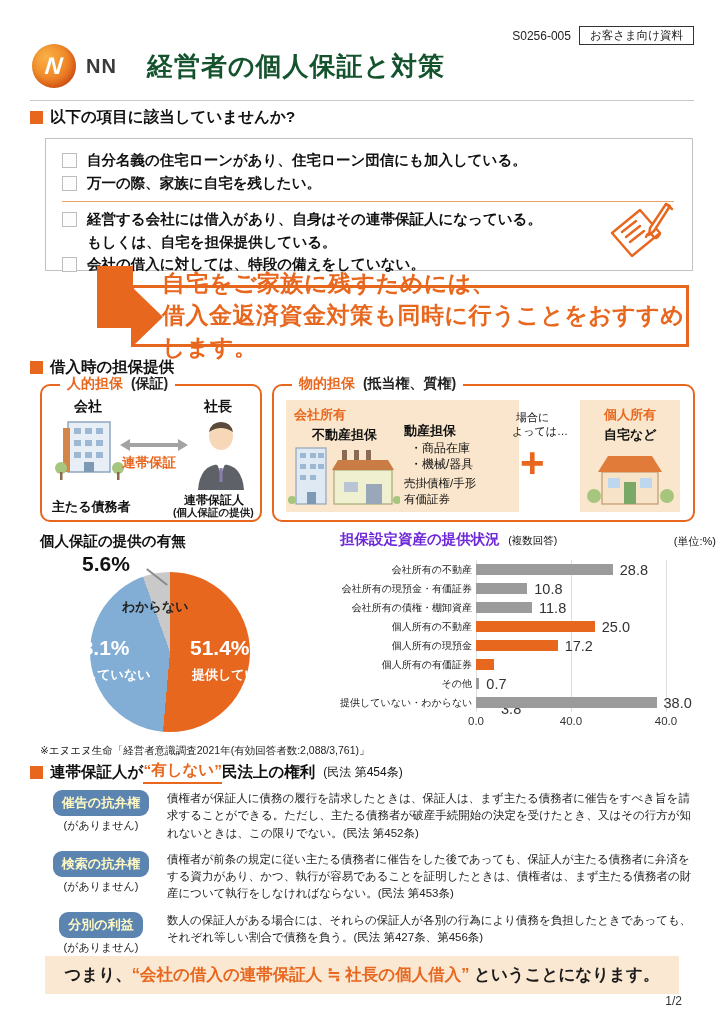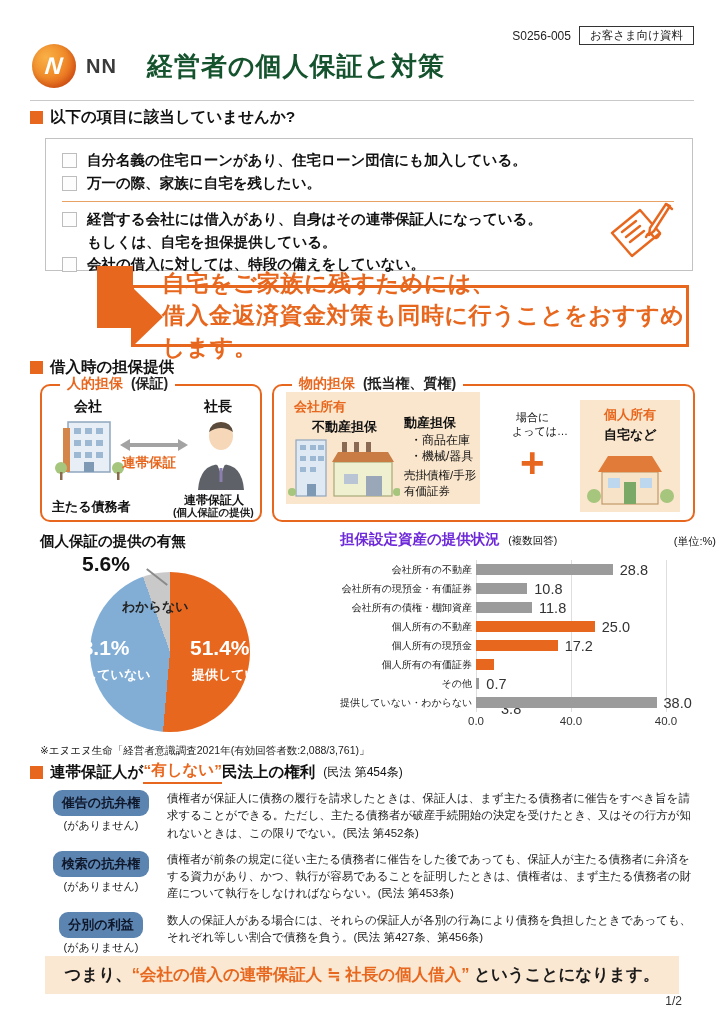--- a/index.html
+++ b/index.html
@@ -79,21 +79,21 @@
   .bar-value{position:absolute;top:50%;transform:translateY(-50%);font-size:14.5px;color:#333;white-space:nowrap;}
   .axis-row{position:relative;height:18px;margin-top:3px;}
   .axis-tick{position:absolute;transform:translateX(-50%);font-size:11.5px;color:#333;}
 
   .source-note{position:absolute;top:744px;left:40px;font-size:10.5px;color:#222;}
 
   
   .rights-items{position:absolute;top:790px;left:45px;width:655px;display:flex;flex-direction:column;gap:9px;}
   .right-item{display:flex;align-items:flex-start;}
   .badge-col{width:112px;flex:0 0 auto;text-align:center;}
-  .badge{display:inline-block;background:#5b84b1;color:#0f172a;font-weight:bold;font-size:13px;padding:4px 9px;border-radius:9px;white-space:nowrap;}
+  .badge{display:inline-block;background:#5b84b1;color:#fef9c3;font-weight:bold;font-size:13px;padding:4px 9px;border-radius:9px;white-space:nowrap;}
   .badge-sub{font-size:11px;color:#222;margin-top:2px;}
   .right-text{font-size:11.5px;line-height:1.5;color:#222;margin-left:10px;flex:1;}
 
   
   .conclusion{position:absolute;top:956px;left:45px;width:634px;background:#fbe8d2;padding:8px 12px;box-sizing:border-box;text-align:center;font-weight:bold;font-size:16.5px;color:#1a1a1a;white-space:nowrap;}
   .conclusion .em{color:#e8671e;}
   .page-num{position:absolute;top:994px;right:42px;font-size:12px;color:#333;}
 
   svg{display:block;}
 </style>
@@ -216,21 +216,21 @@
     <div class="abs orange-b" style="top:68px;left:80px;font-size:13.5px;">連帯保証</div>
     <div class="abs lbl12" style="top:106px;left:142px;font-weight:bold;">連帯保証人</div>
     <div class="abs" style="top:120px;left:131px;font-size:10.5px;font-weight:bold;">(個人保証の提供)</div>
   </div>
 
   <div class="fieldset physical-box">
     <div class="legend">
       <span class="t">物的担保</span>
       <span class="s">(抵当権、質権)</span>
     </div>
-    <div class="peach-panel" style="top:6px;left:12px;width:194px;height:112px;">
+    <div class="peach-panel" style="top:14px;left:12px;width:233px;height:112px;">
       <div class="abs orange-b" style="top:6px;left:8px;font-size:13px;">会社所有</div>
       <div class="abs lbl13" style="top:26px;left:26px;">不動産担保</div>
       <div class="abs" style="top:42px;left:2px;">
         <svg width="112" height="68" viewBox="0 0 112 68">
           <rect x="8" y="6" width="30" height="56" fill="#dfe9f3" stroke="#8fa6bd" stroke-width="1.2"></rect>
           <rect x="12" y="11" width="6" height="5" fill="#9db8d2"></rect>
             <rect x="22" y="11" width="6" height="5" fill="#9db8d2"></rect>
             <rect x="30" y="11" width="6" height="5" fill="#9db8d2"></rect>
           <rect x="12" y="22" width="6" height="5" fill="#9db8d2"></rect>
             <rect x="22" y="22" width="6" height="5" fill="#9db8d2"></rect>

